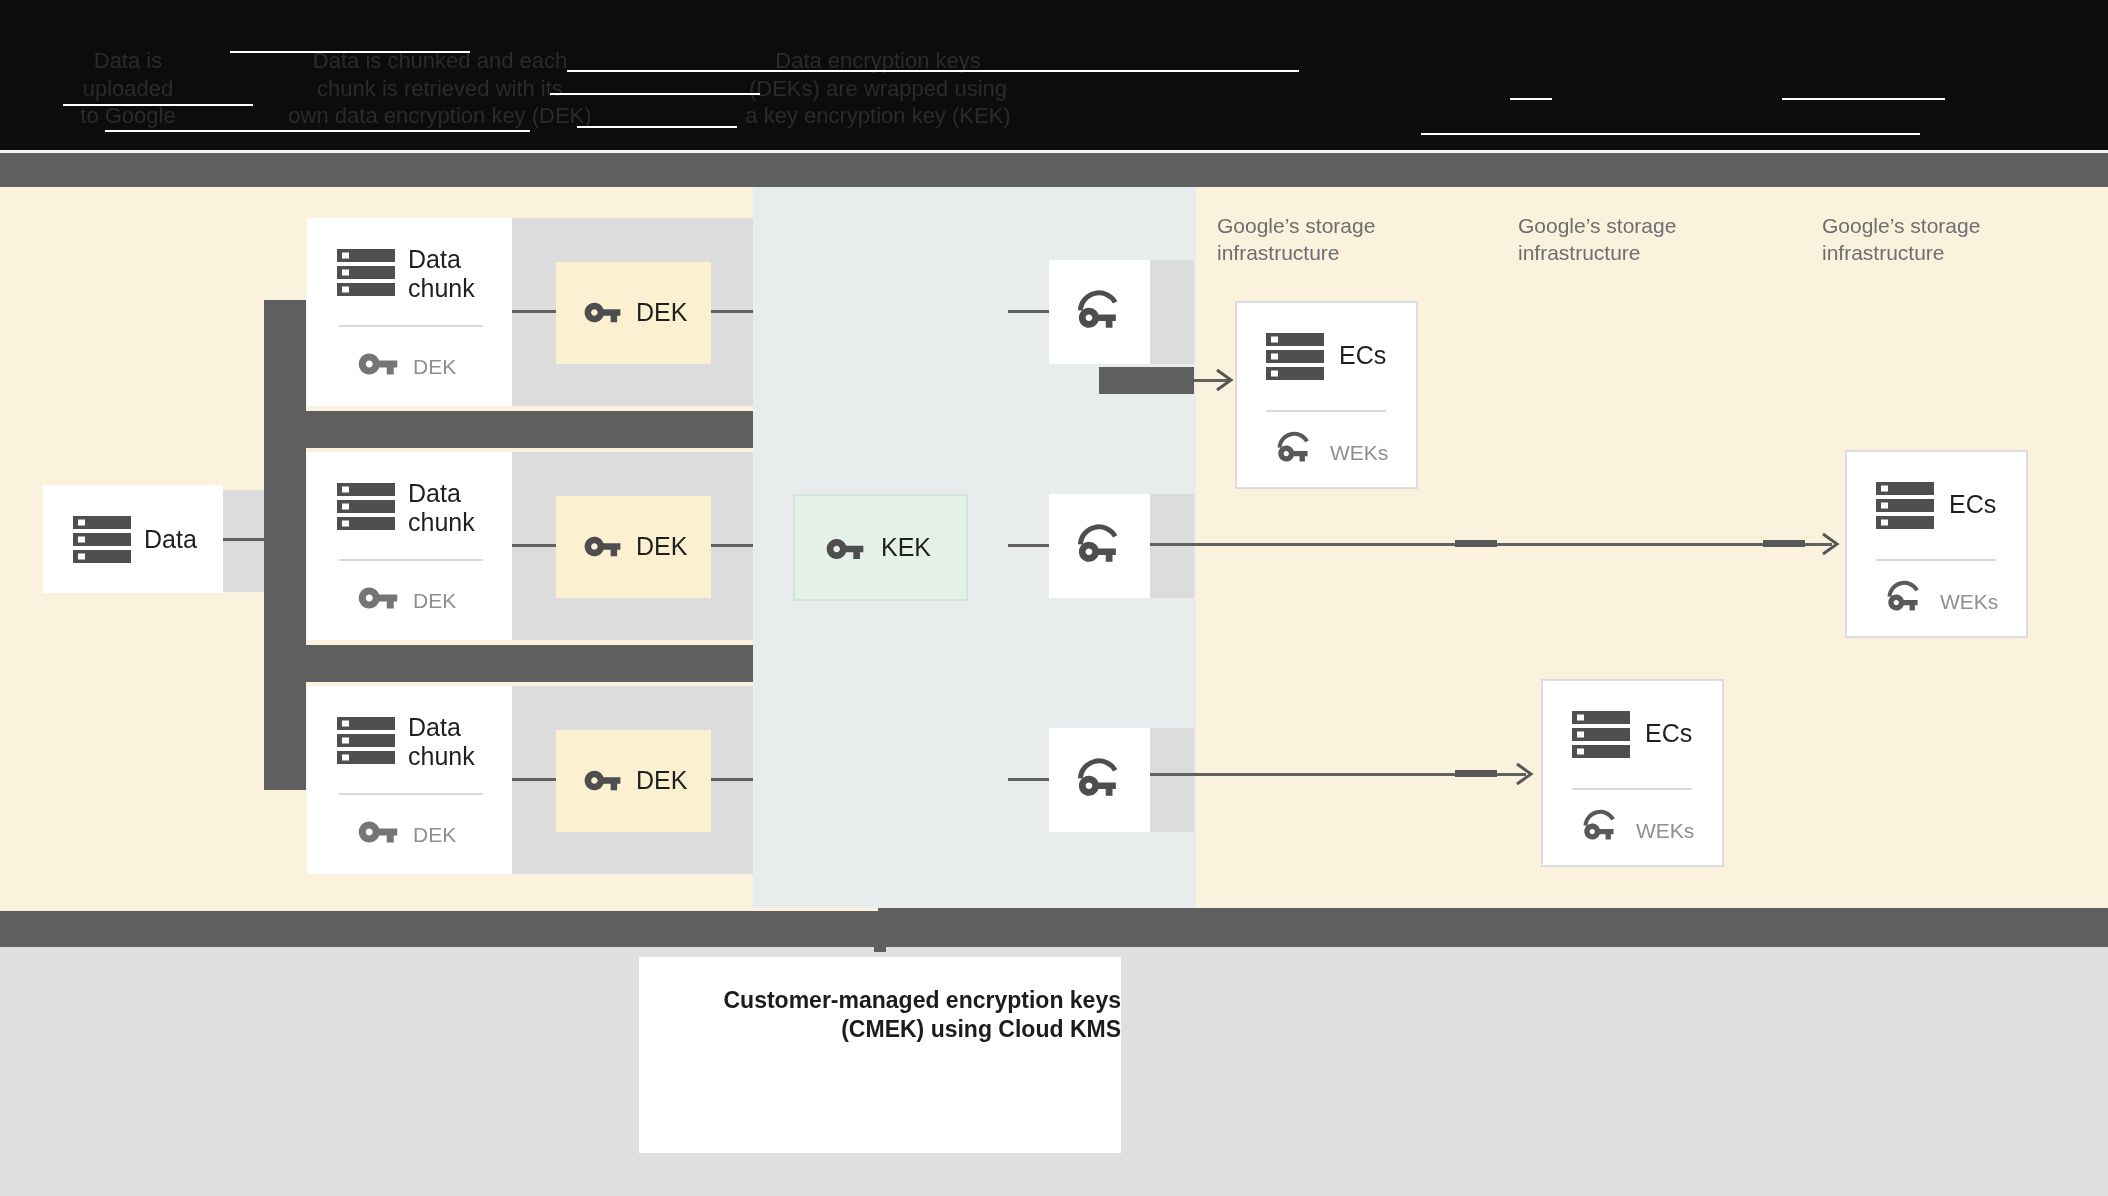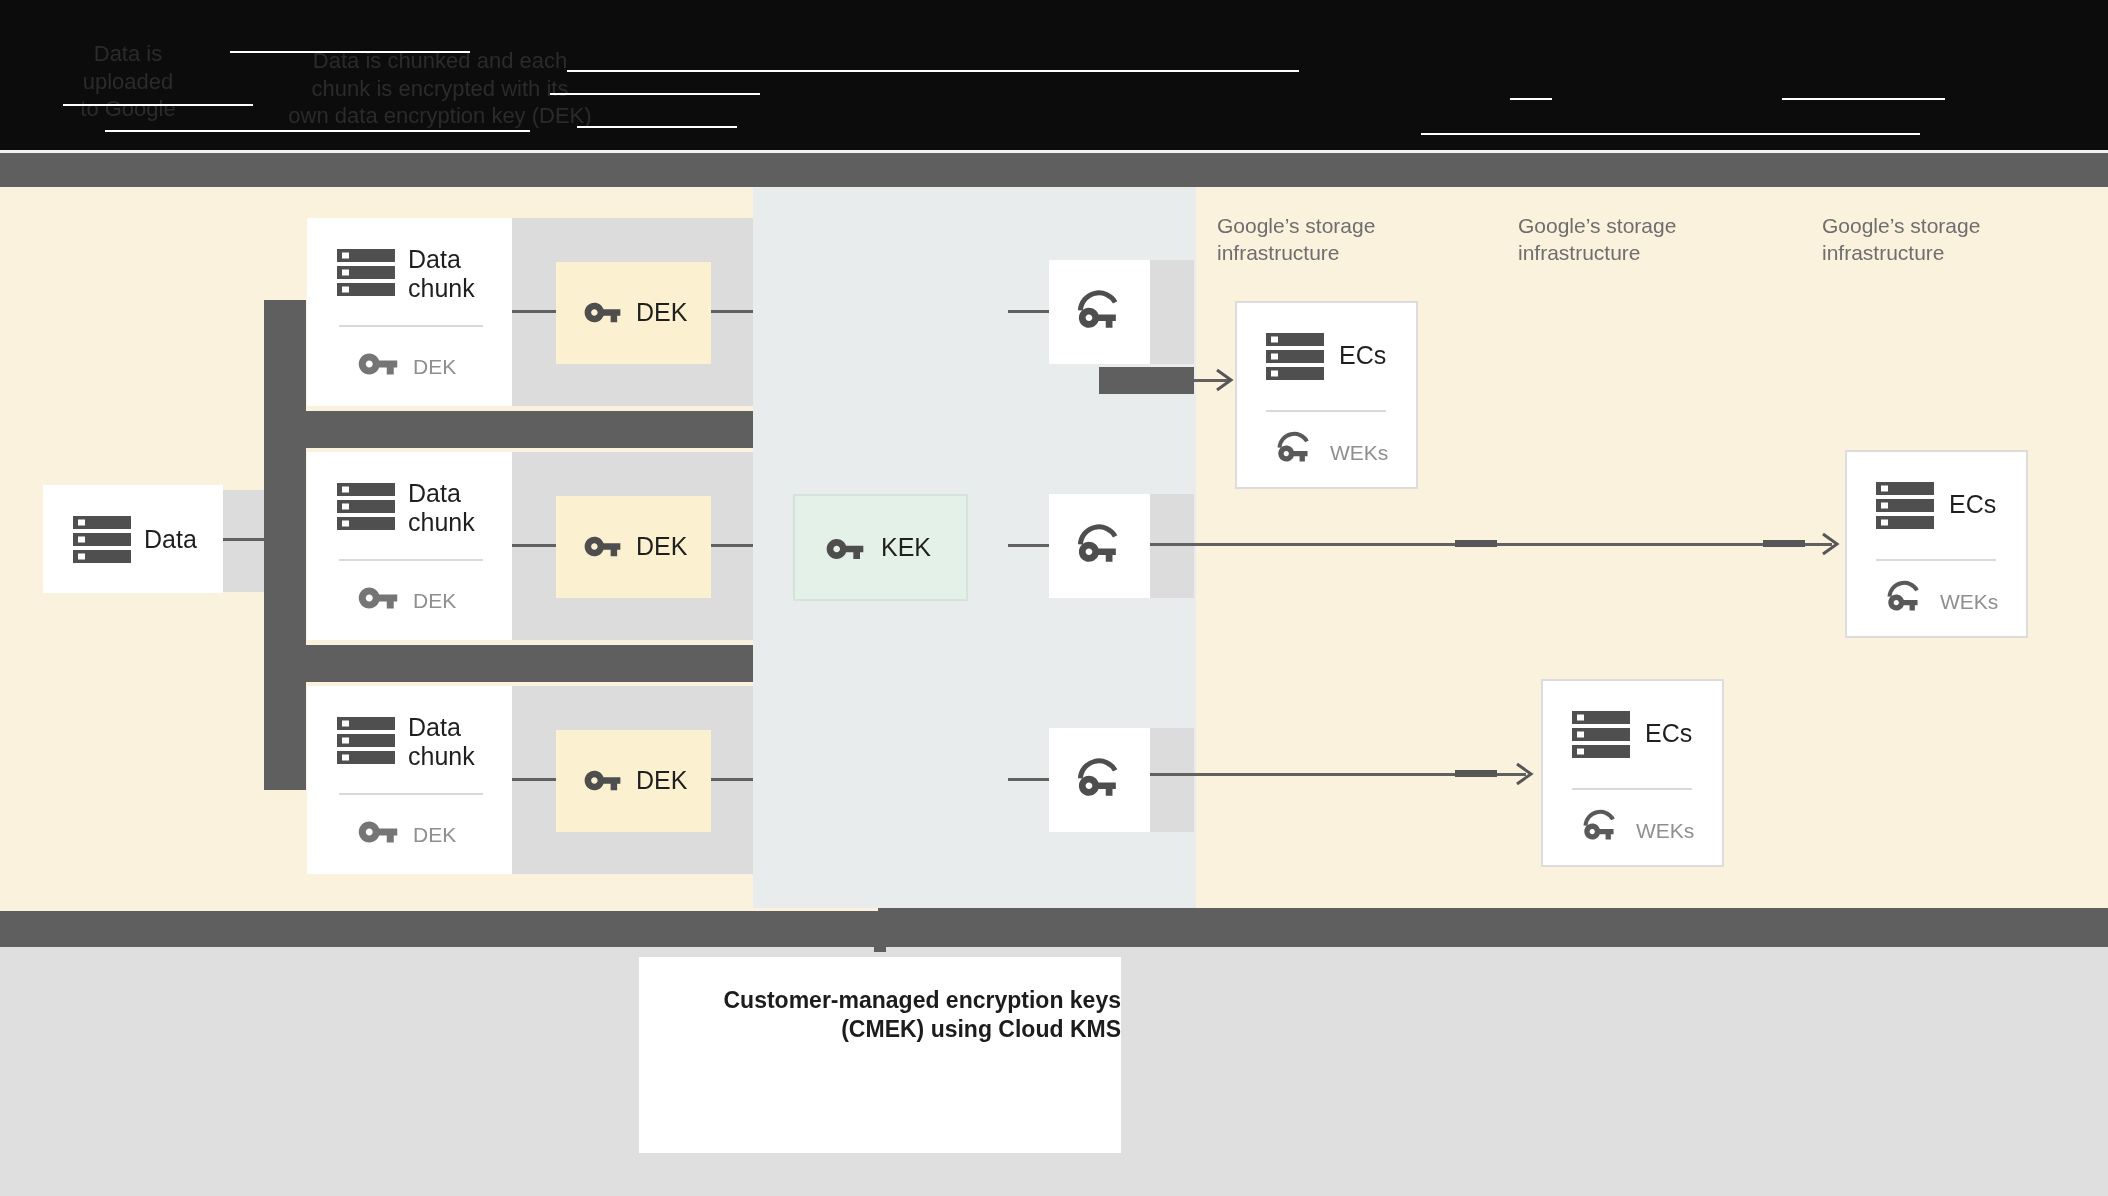--- a/index.html
+++ b/index.html
@@ -34,26 +34,29 @@
   .caption{color:#1C1C1C;font-size:23px;line-height:29px;}
   .bold{font-weight:bold;text-align:right;}
   svg{display:block;}
 </style>
 </head>
 <body>
 
 <div id="page">
 
   <div class="abs header-band"></div>
-  <div class="abs hstep pre center" style="left:18px;top:40px;width:220px;">Data is
+  <div class="abs hstep pre center" style="left:18px;top:47px;width:220px;">Data is
 uploaded
 to Google</div>
   <div class="abs hstep pre center" style="left:275px;top:47px;width:330px;">Data is chunked and each
-chunk is encrypted with its
+chunk is retrieved with its
 own data encryption key (DEK)</div>
+  <div class="abs hstep pre center" style="left:710px;top:47px;width:336px;">Data encryption keys
+(DEKs) are wrapped using
+a key encryption key (KEK)</div>
 
   <div class="uline" style="left:230px;top:51px;width:240px;"></div>
   <div class="uline" style="left:63px;top:104px;width:190px;"></div>
   <div class="uline" style="left:105px;top:130px;width:425px;"></div>
   <div class="uline" style="left:567px;top:70px;width:732px;"></div>
   <div class="uline" style="left:550px;top:93px;width:210px;"></div>
   <div class="uline" style="left:577px;top:126px;width:160px;"></div>
   <div class="uline" style="left:1510px;top:98px;width:42px;"></div>
   <div class="uline" style="left:1782px;top:98px;width:163px;"></div>
   <div class="uline" style="left:1421px;top:133px;width:499px;"></div>

